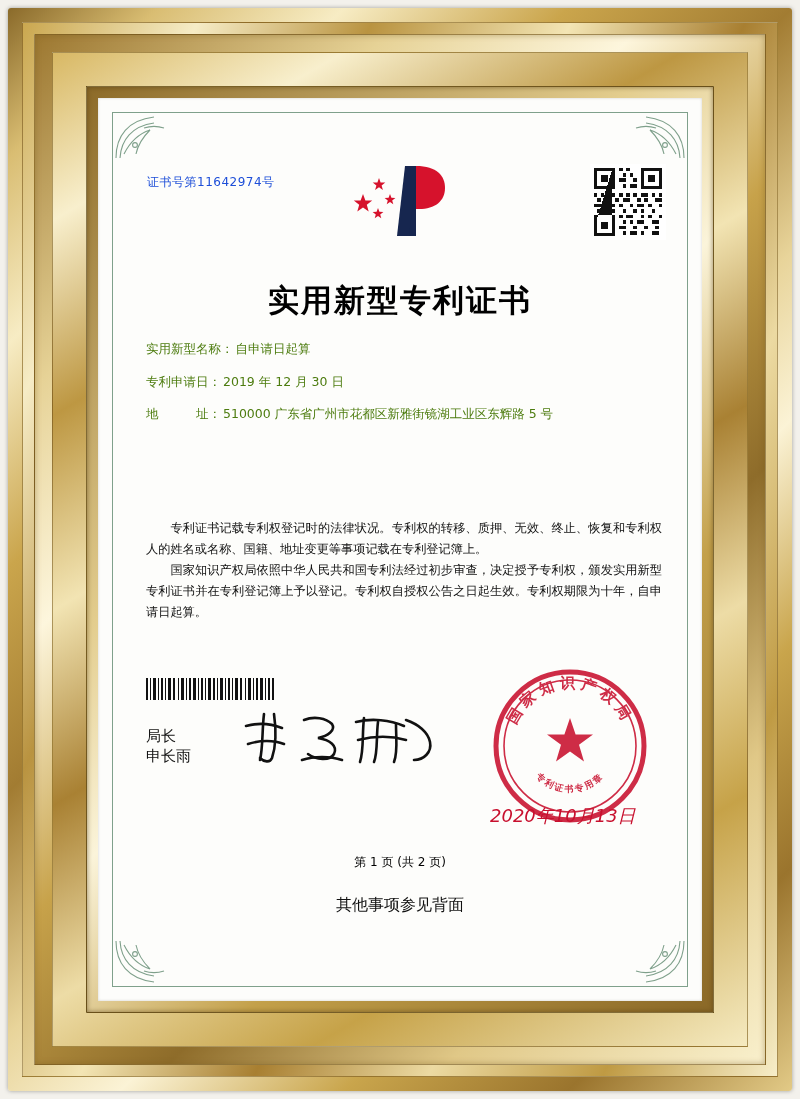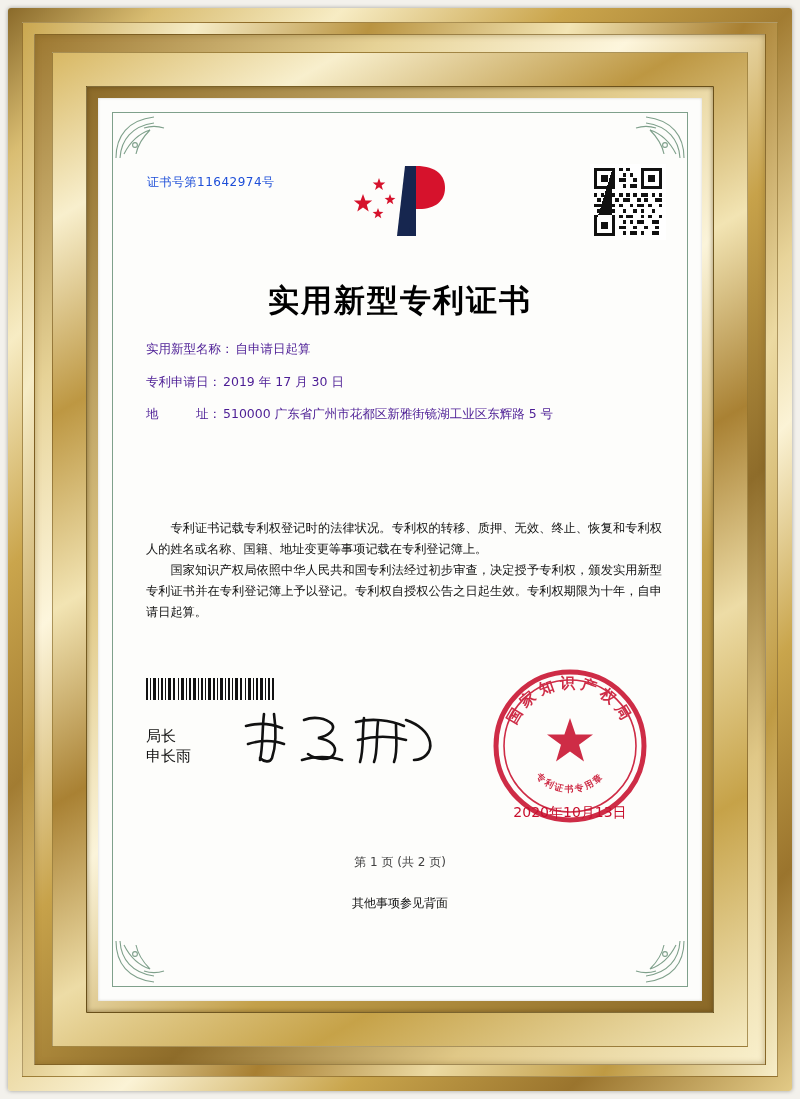--- a/index.html
+++ b/index.html
@@ -120,21 +120,21 @@
 
   .fields {
     position: absolute;
     left: 48px; top: 243px; right: 40px;
   }
   .field-row {
     display: flex;
     align-items: baseline;
     margin-bottom: 15.5px;
     font-size: 12.5px;
-    color: #4c1d95;
+    color: #4d7c0f;
   }
   .field-label {
     white-space: pre;
     flex: 0 0 auto;
   }
   .field-value { margin-left: 2px; }
   .field-second {
     margin-left: 42px;
     white-space: pre;
   }
@@ -168,36 +168,36 @@
   }
   .seal {
     position: absolute;
     right: 52px; top: 568px;
     width: 160px; height: 160px;
   }
   .seal-date {
     position: absolute;
     right: 52px; top: 706px;
     width: 160px;
-    text-align: center;
     color: #c8102e;
-    font-size: 14px;
+    font-size: 18px;
+    font-style: italic;
   }
   .page-no {
     position: absolute;
     left: 0; right: 0; top: 756px;
     text-align: center;
     font-size: 12px;
-    color: #404040;
+    color: #000000;
   }
   .footnote {
     position: absolute;
     left: 0; right: 0; top: 797px;
     text-align: center;
-    font-size: 12px;
+    font-size: 16px;
     color: #111;
   }
 </style>
 </head>
 <body>
 
 <div id="page">
 
   <div class="frame-outer"></div>
   <div class="frame-bevel1"></div>
@@ -335,21 +335,21 @@
 
       <div class="title">实用新型专利证书</div>
 
       <div class="fields">
         <div class="field-row">
           <span class="field-label">实用新型名称：</span>
           <span class="field-value">自申请日起算</span>
         </div>
         <div class="field-row">
           <span class="field-label">专利申请日：</span>
-          <span class="field-value">2019 年 17 月 30 日</span>
+          <span class="field-value">2019 年 12 月 30 日</span>
         </div>
         <div class="field-row">
           <span class="field-label">地　　　址：</span>
           <span class="field-value">510000 广东省广州市花都区新雅街镜湖工业区东辉路 5 号</span>
         </div>
       </div>
 
       <div class="para">
         <p>专利证书记载专利权登记时的法律状况。专利权的转移、质押、无效、终止、恢复和专利权人的姓名或名称、国籍、地址变更等事项记载在专利登记簿上。</p>
         <p>国家知识产权局依照中华人民共和国专利法经过初步审查，决定授予专利权，颁发实用新型专利证书并在专利登记簿上予以登记。专利权自授权公告之日起生效。专利权期限为十年，自申请日起算。</p>

